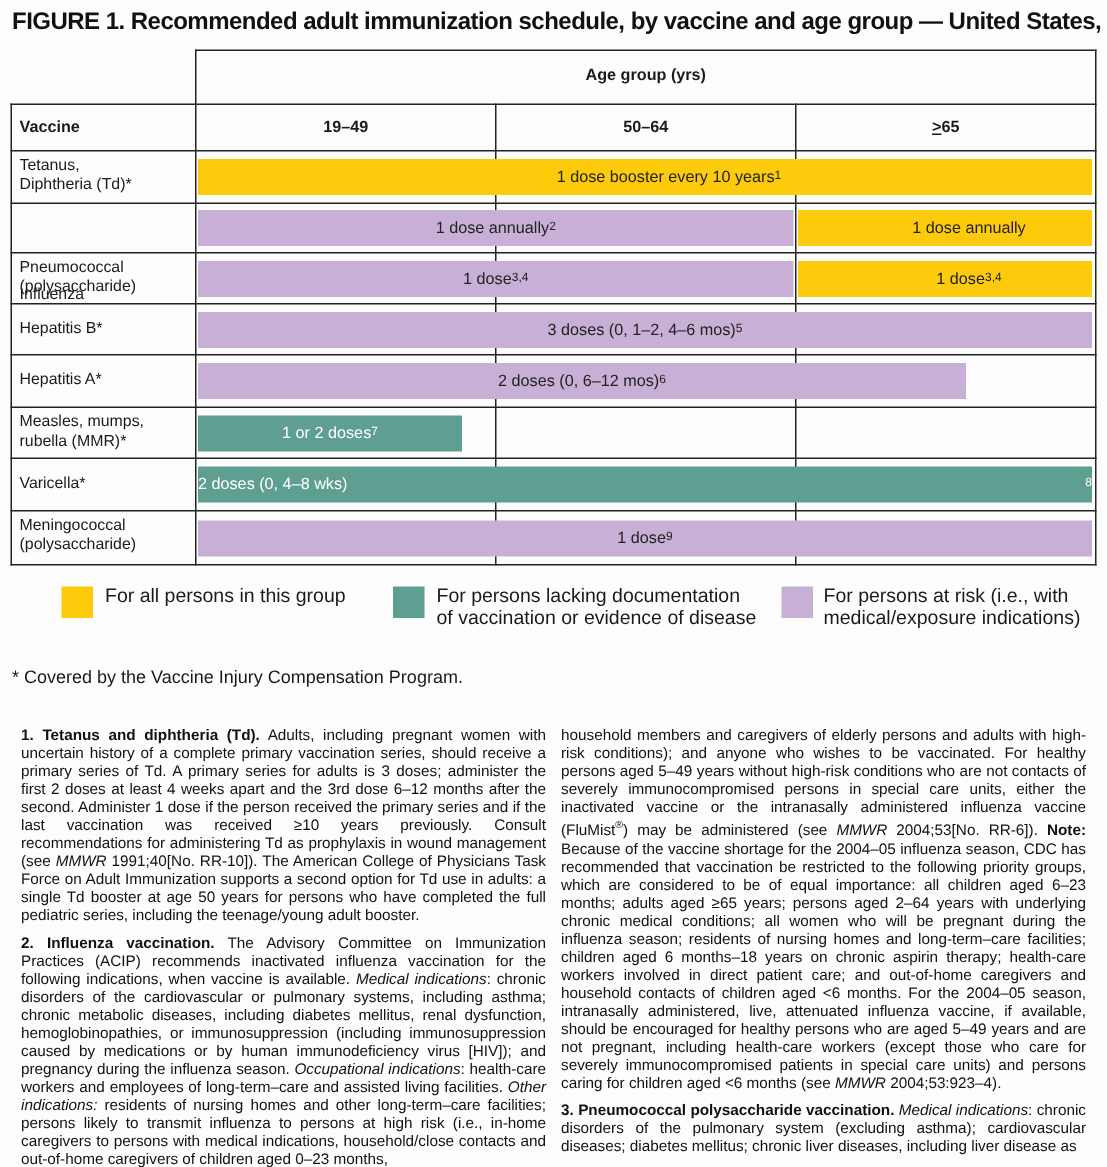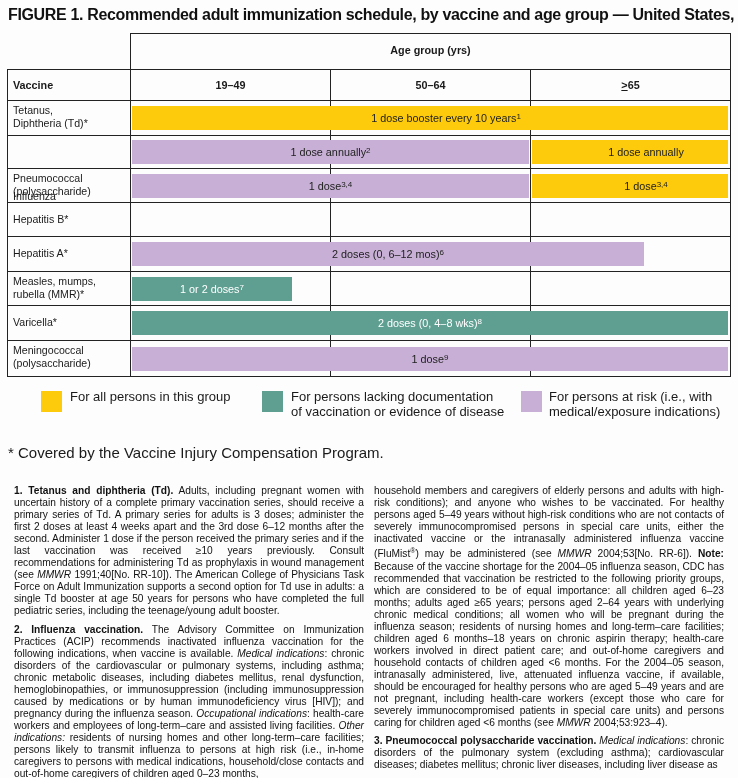--- a/index.html
+++ b/index.html
@@ -18,21 +18,21 @@
   .bar { position: absolute; height: 24px; display: flex; align-items: center; justify-content: center; font-size: 10.8px; color: #222; }
   .bar sup { font-size: 8px; vertical-align: top; position: relative; top: -2px; }
   .bar.yellow { background: #fdcb0c; padding-left: 32px; }
   .bar.purple { background: #c7afd5; }
   .bar.green { background: #5f9f91; color: #fff; }
 
   .legend { position: absolute; top: 389px; left: 0; width: 738px; height: 40px; }
   .legend .sw { position: absolute; width: 21px; height: 21px; top: 2px; }
   .legend .lt { position: absolute; font-size: 13px; line-height: 15px; color: #1a1a1a; }
 
-  .footnote { position: absolute; left: 8px; top: 444px; font-size: 15px; color: #1a1a1a; }
+  .footnote { position: absolute; left: 8px; top: 444px; font-size: 12px; color: #1a1a1a; }
 
   .col { position: absolute; top: 479px; width: 362px; font-size: 10.2px; line-height: 12.05px; text-align: justify; color: #111; }
   .col.left { left: 8px; }
   .col.right { left: 368px; }
   .col p { margin: 6px; }
   .col b { font-weight: bold; }
   .col i { font-style: italic; }
   .col sup { font-size: 7px; }
 </style>
 </head>
@@ -94,42 +94,46 @@
       <sup>3,4</sup>
   </div>
   <div class="bar yellow" style="left:525px; top:141px; width:196px;">
     <span>1 dose</span>
       <sup>3,4</sup>
   </div>
 
   <div class="vacc" style="top:180px;">
     <div>Hepatitis B*</div>
   </div>
+  <div class="bar purple" style="left:125px; top:175px; width:596px;">
+    <span>3 doses (0, 1–2, 4–6 mos)</span>
+      <sup>5</sup>
+  </div>
 
   <div class="vacc" style="top:214px;">
     <div>Hepatitis A*</div>
   </div>
   <div class="bar purple" style="left:125px; top:209px; width:512px;">
     <span>2 doses (0, 6–12 mos)</span>
       <sup>6</sup>
   </div>
 
   <div class="vacc" style="top:242px;">
     <div>Measles, mumps,</div>
     <div>rubella (MMR)*</div>
   </div>
-  <div class="bar green" style="left:125px; top:244px; width:160px;">
+  <div class="bar green" style="left:125px; top:244px; width:176px;">
     <span>1 or 2 doses</span>
       <sup>7</sup>
   </div>
 
   <div class="vacc" style="top:283px;">
     <div>Varicella*</div>
   </div>
-  <div class="bar green" style="left:125px; top:278px; width:596px;">
+  <div class="bar green" style="left:125px; top:278px; width:596px;justify-content:space-between;">
     <span>2 doses (0, 4–8 wks)</span>
       <sup>8</sup>
   </div>
 
   <div class="vacc" style="top:311px;">
     <div>Meningococcal</div>
     <div>(polysaccharide)</div>
   </div>
   <div class="bar purple" style="left:125px; top:314px; width:596px;">
     <span>1 dose</span>

